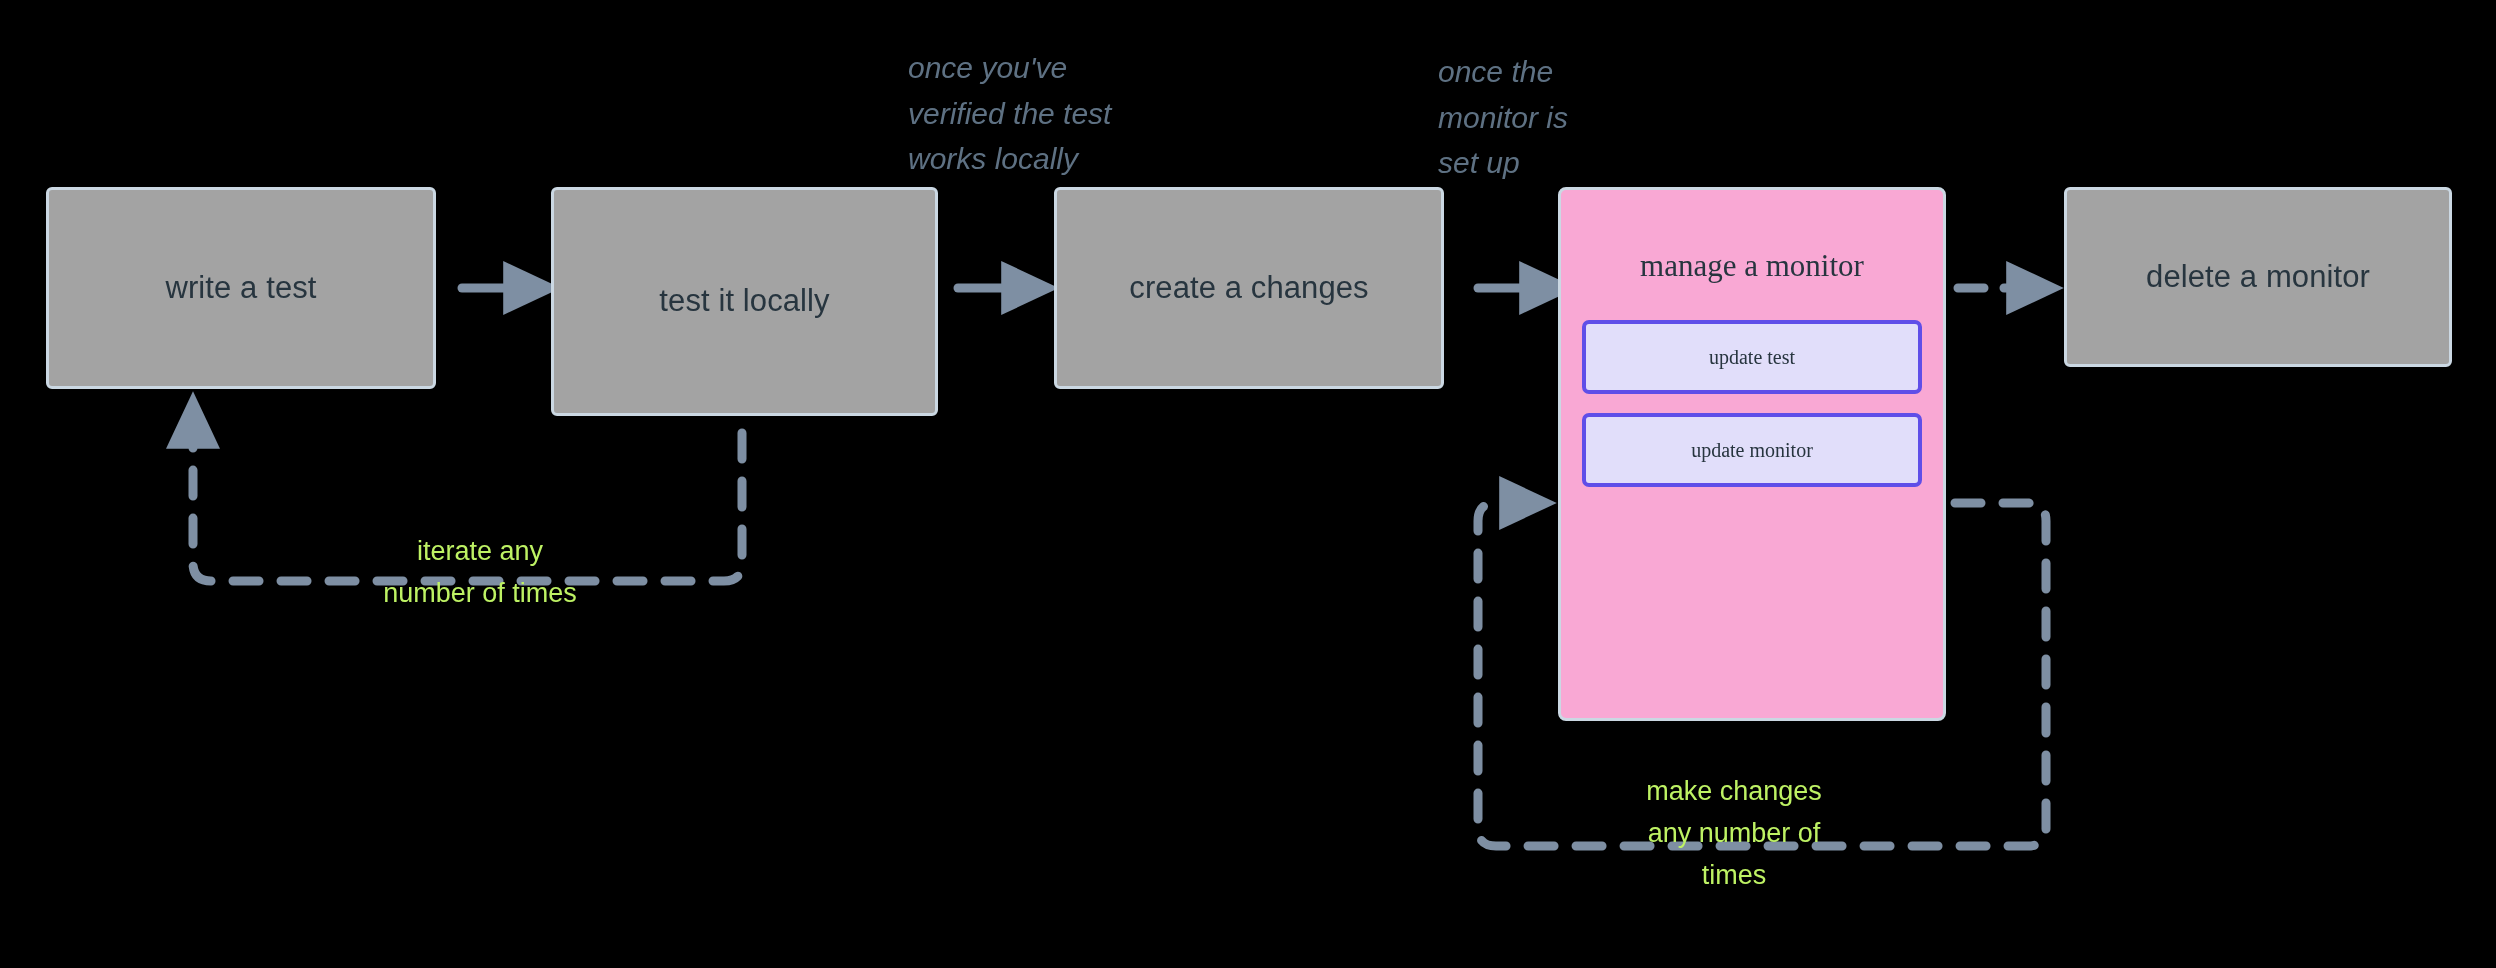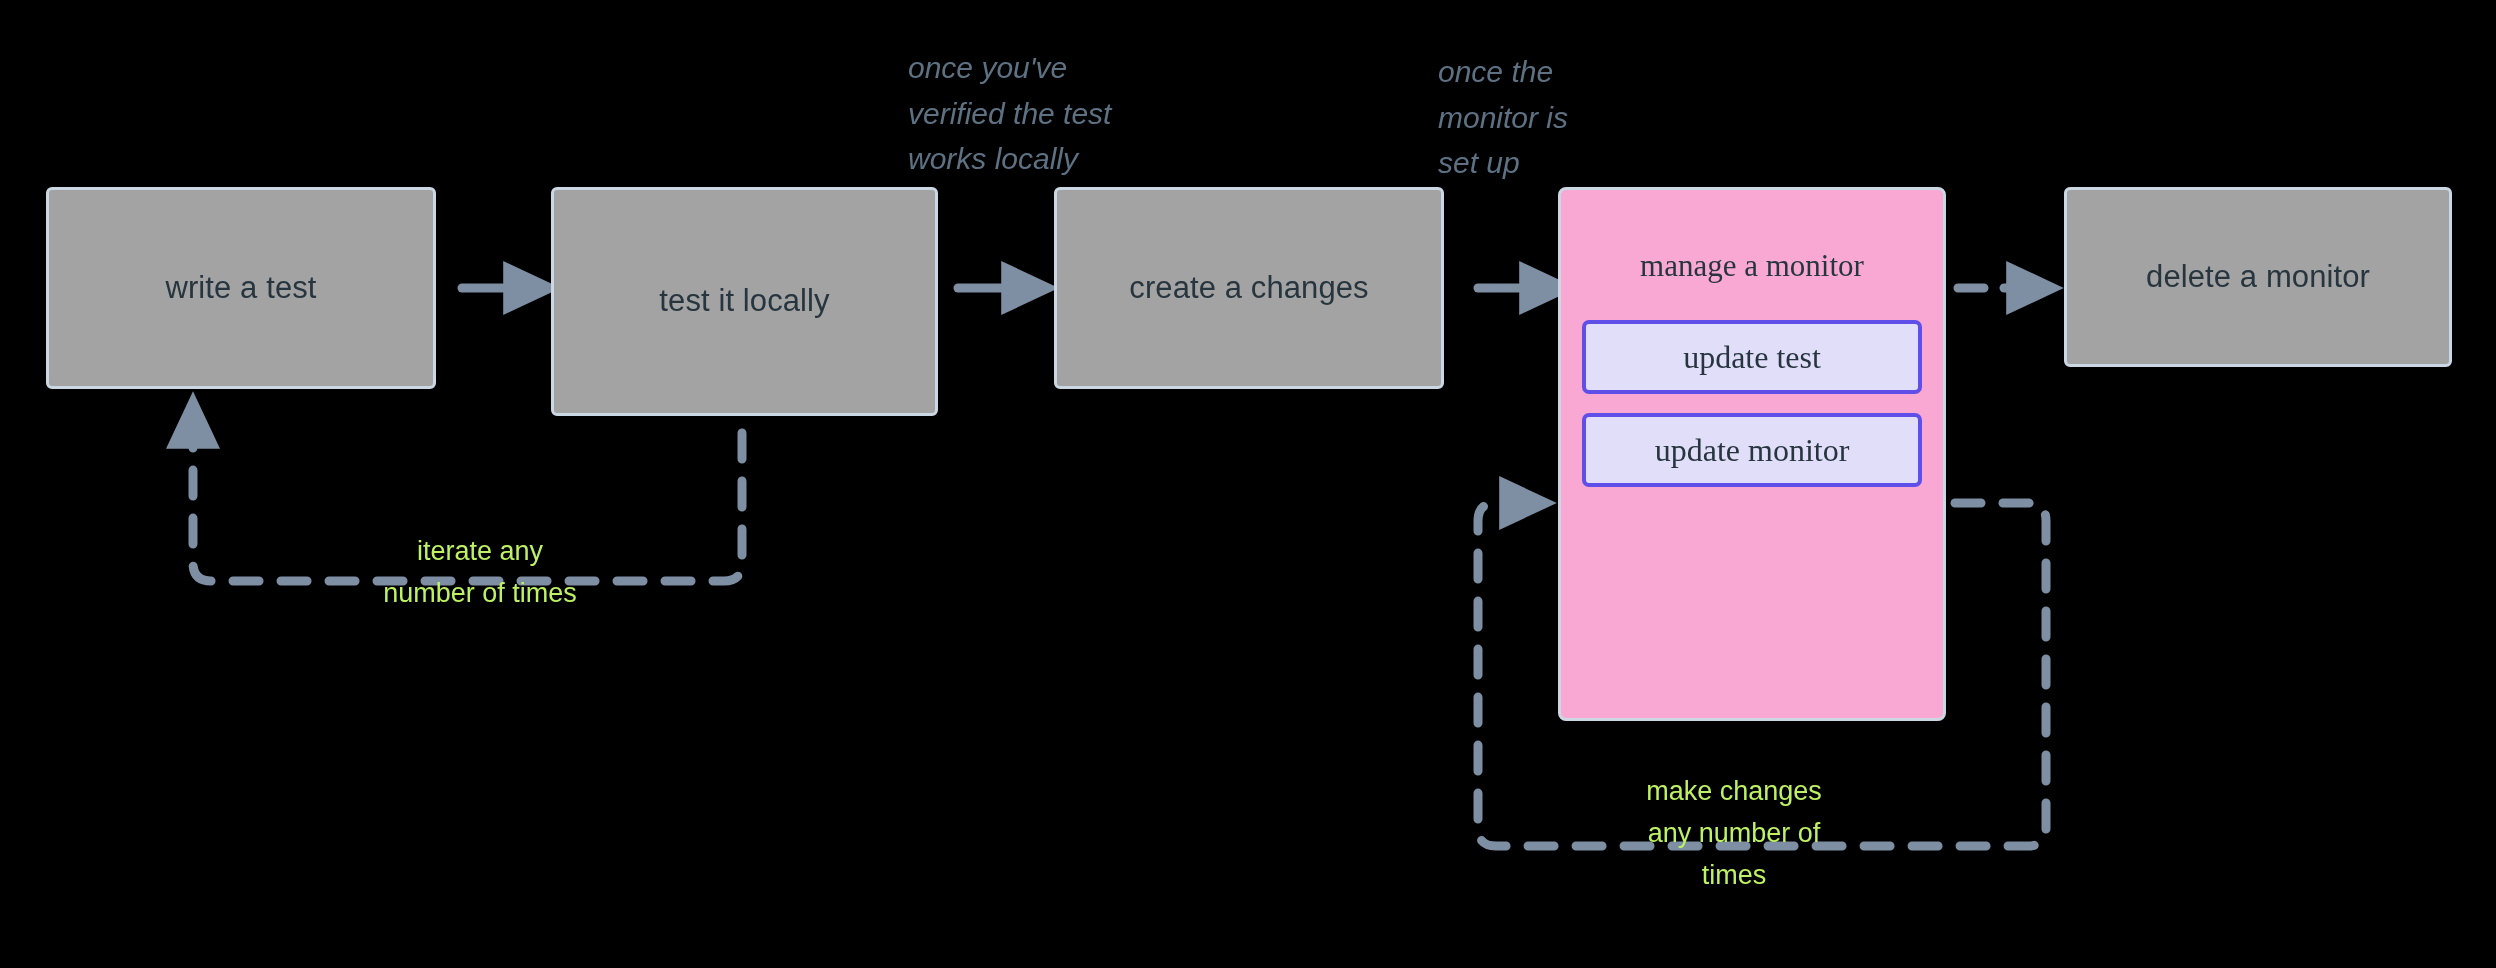--- a/index.html
+++ b/index.html
@@ -65,21 +65,21 @@
     height: 74px;
     background: #E1DEFA;
     border: 4px solid #5F4EE8;
     border-radius: 7px;
     display: flex;
     align-items: center;
     justify-content: center;
     margin-bottom: 19px;
   }
   .sub-node-label {
-    font-size: 32px;
+    font-size: 20px;
     color: #27353F;
     text-align: center;
     line-height: 1.2;
   }
   .annotation {
     position: absolute;
     font-size: 30px;
     font-style: italic;
     color: #5E7183;
     line-height: 1.52;

